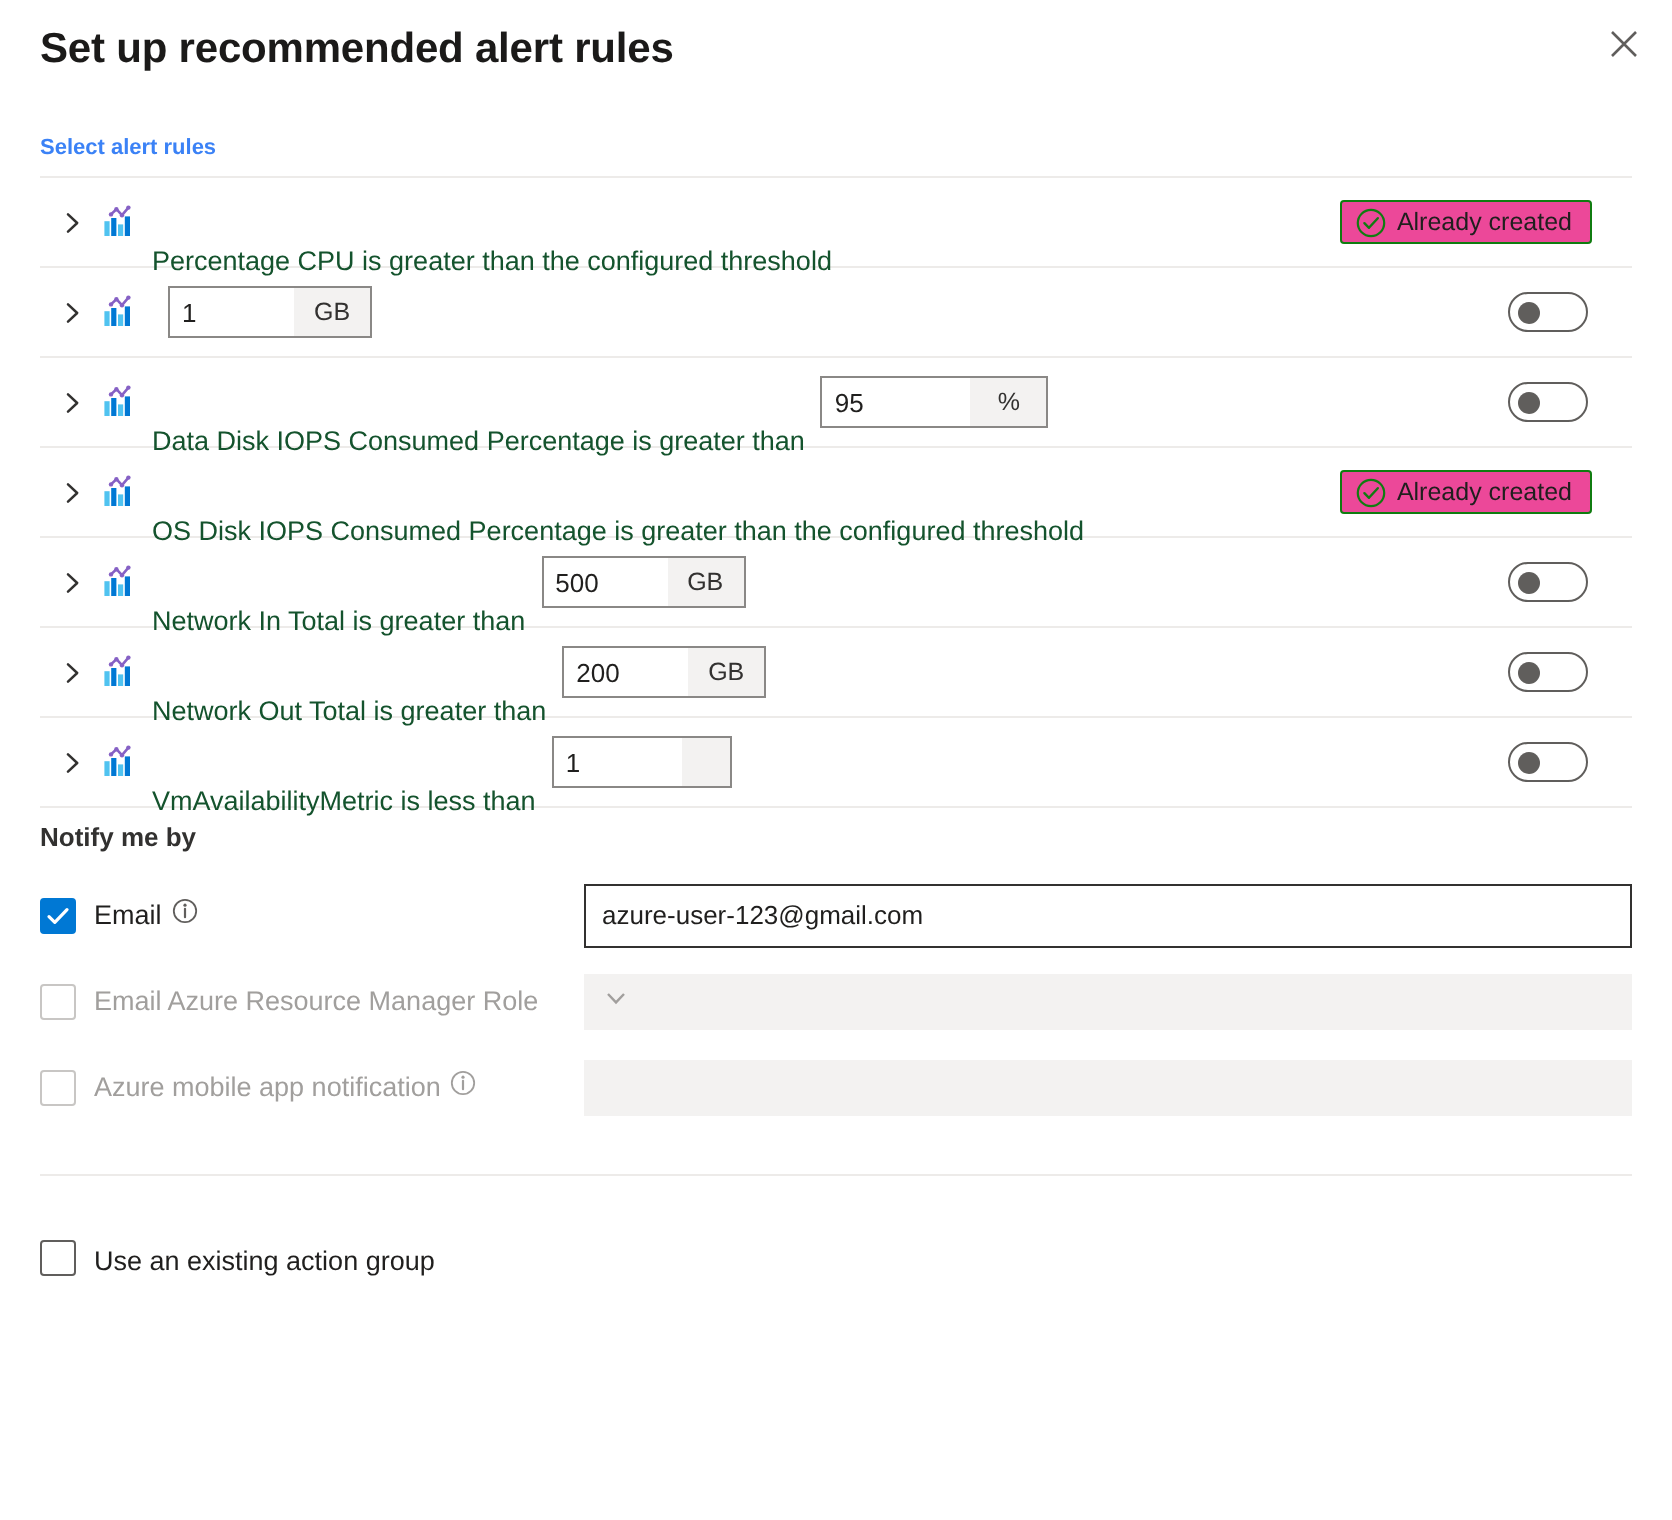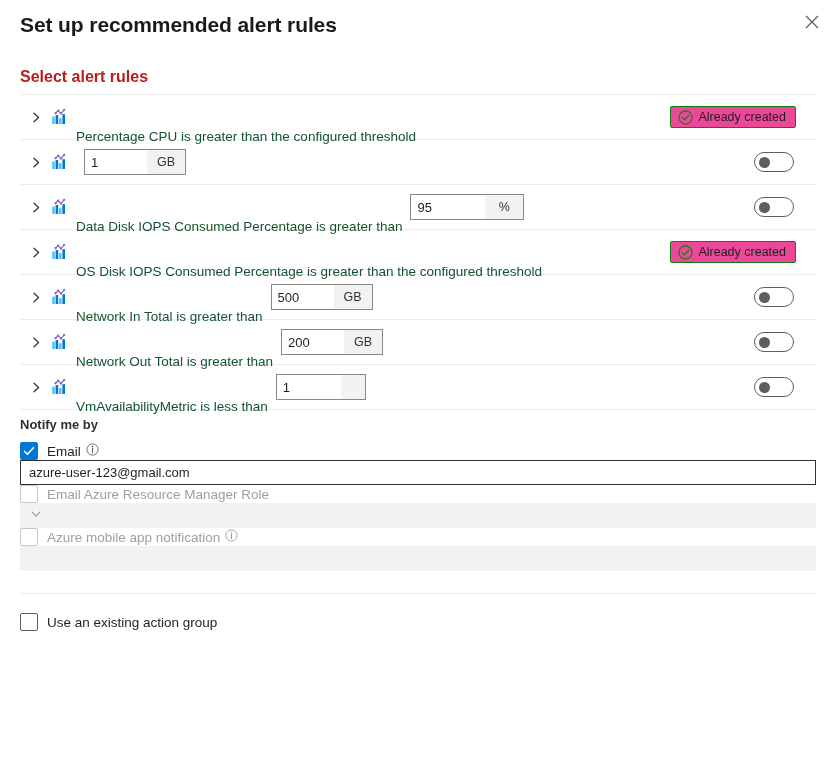--- a/index.html
+++ b/index.html
@@ -33,23 +33,23 @@
     width: 32px; height: 32px;
     display: flex; align-items: center; justify-content: center;
     cursor: pointer;
     background: transparent;
     border: none;
   }
   .close-btn svg { display: block; }
 
   
   .section-label {
-    font-size: 16px;
+    font-size: 11px;
     font-weight: 600;
-    color: #b91c1c;
+    color: #3b82f6;
     padding: 0 20px;
     margin-top: 20px;
     margin-bottom: 8px;
   }
 
   
   .rules-list {
     margin: 0 20px;
     border-top: 1px solid #edebe9;
   }
@@ -160,23 +160,23 @@
   .notify-label {
     font-size: 13px;
     font-weight: 600;
     color: #323130;
     padding: 0 20px;
     margin-top: 7px;
     margin-bottom: 10px;
   }
   .notify-row {
     display: flex;
+    align-items: center;
     padding: 0 20px;
     height: 43px;
-    flex-direction: column;
   }
   .notify-left {
     width: 272px;
     display: flex;
     align-items: center;
     flex: 0 0 auto;
   }
 
   
   .cbox {
@@ -239,21 +239,21 @@
   .select-box.blank { color: transparent; }
   .chev-down { display: block; flex: 0 0 auto; }
 
   
   .bottom-sep {
     margin: 22px 20px 0 20px;
     border-top: 1px solid #edebe9;
   }
   .action-row {
     display: flex;
-    align-items: center;
+    align-items: flex-end;
     padding: 0 20px;
     height: 44px;
     margin-top: 6px;
   }
   .action-row .cb-label { font-size: 13.5px; }
 </style>
 </head>
 <body>
 
 <div class="header">

